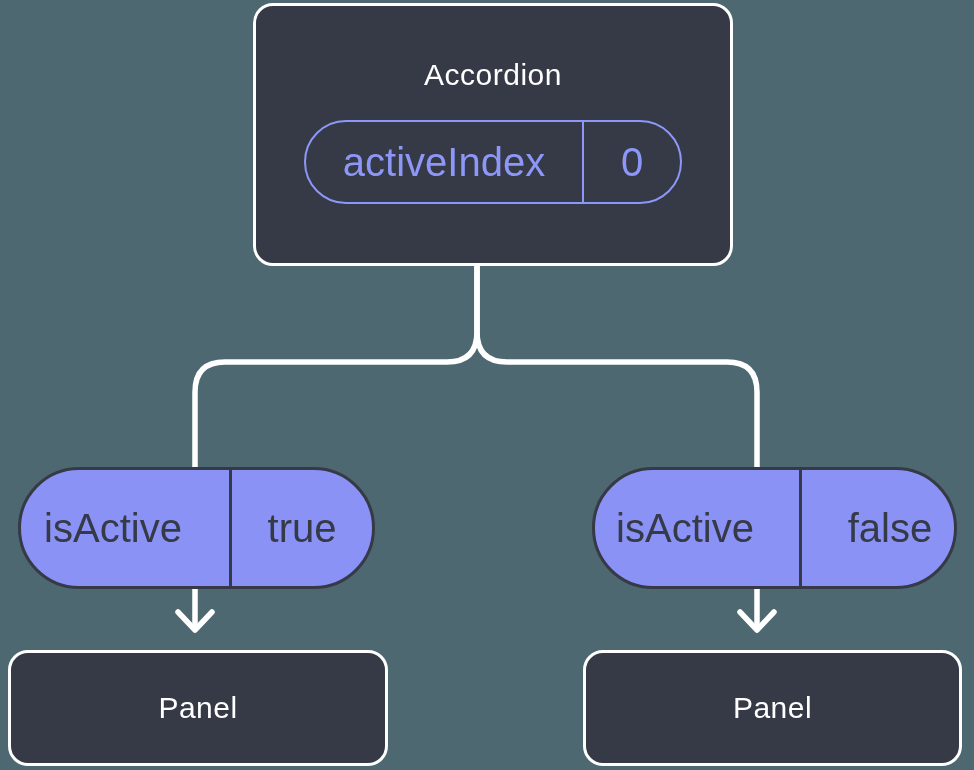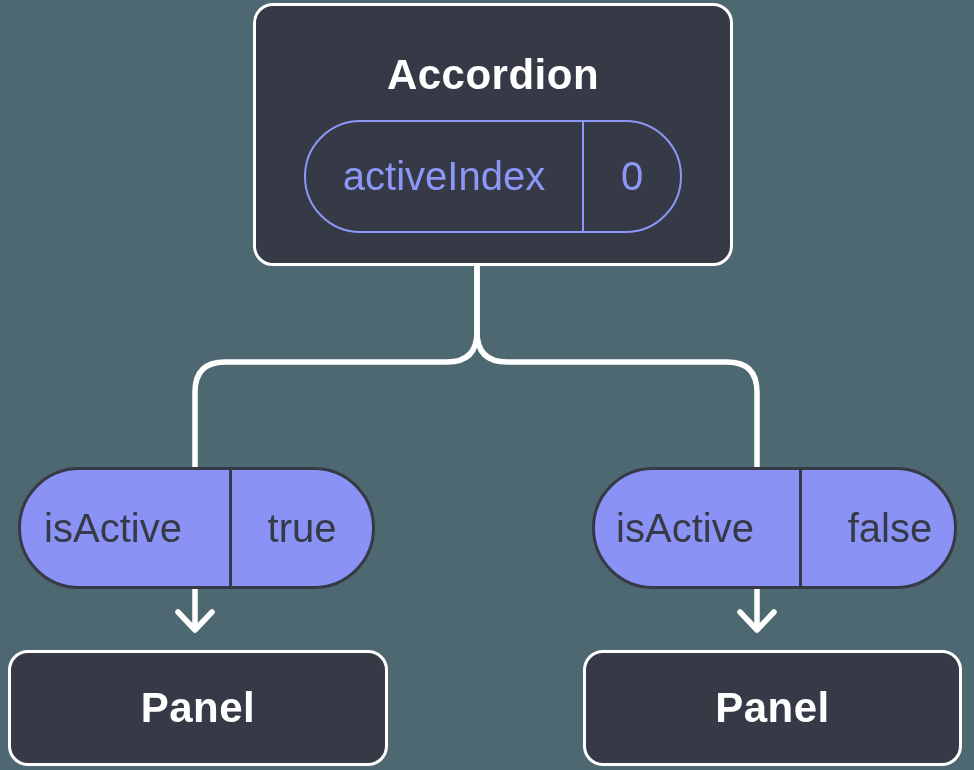--- a/index.html
+++ b/index.html
@@ -34,22 +34,22 @@
     color: var(--text-on-dark, #ffffff);
   }
 
   .root-node {
     left: 253px; top: 3px;
     width: 480px; height: 263px;
     border-radius: 20px;
     text-align: center;
   }
   .node-title {
-    font-size: 42px;
-    font-weight: 700;
+    font-size: 30px;
+    font-weight: 400;
     letter-spacing: 0.5px;
     color: var(--text-on-dark, #ffffff);
   }
   .root-node .node-title {
     margin-top: 46px;
     line-height: 46px;
   }
 
   .pill {
     display: flex;
@@ -63,21 +63,21 @@
   .pill .pill-value {
     display: flex;
     align-items: center;
     justify-content: center;
     white-space: nowrap;
   }
 
   
   .state-pill {
     margin: 22px auto 0 auto;
-    width: 378px; height: 113px;
+    width: 378px; height: 84px;
     border: 2.5px solid var(--pill-outline, #8d97f8);
     color: var(--pill-outline, #8d97f8);
     background: transparent;
   }
   .state-pill .pill-name { flex: 1 1 auto; }
   .state-pill .pill-value {
     width: 98px;
     border-left: 2.5px solid var(--pill-outline, #8d97f8);
   }
 

